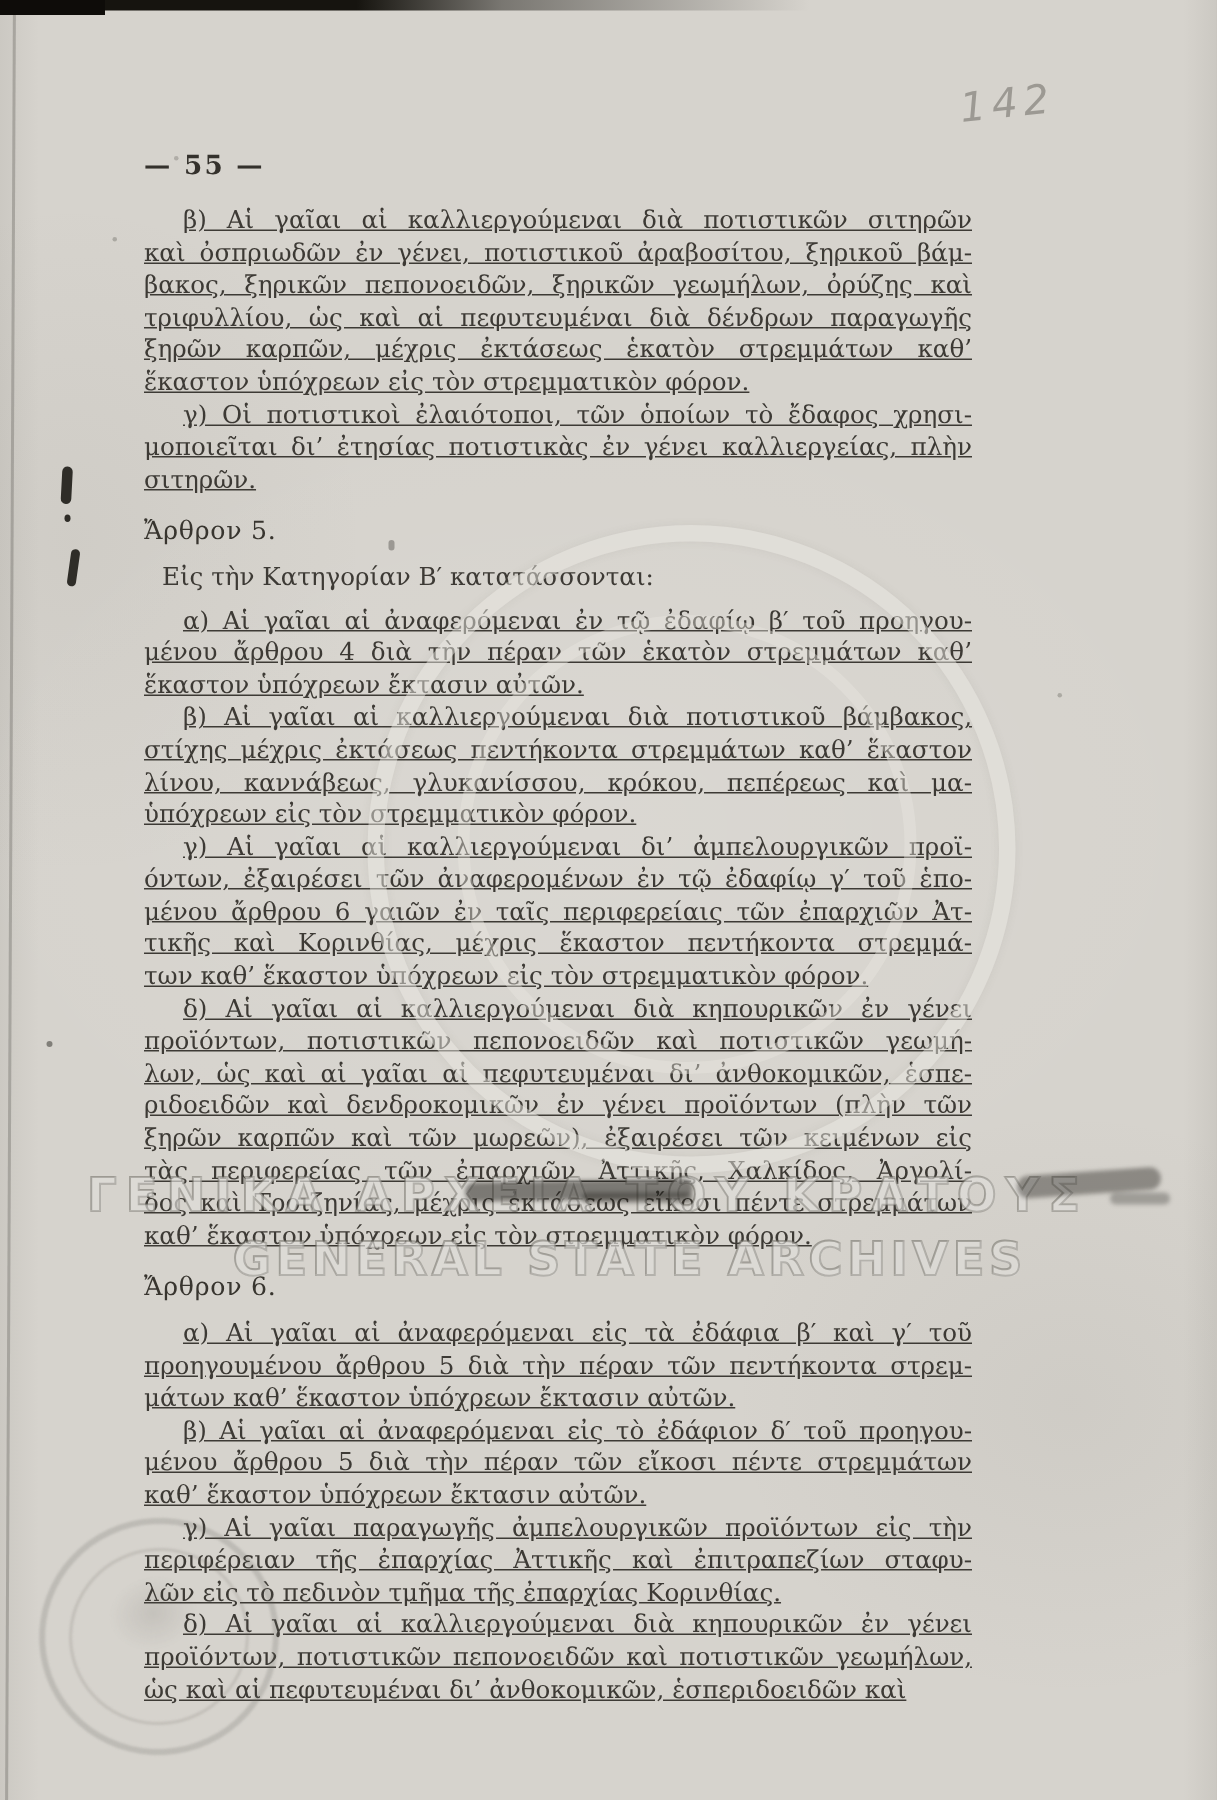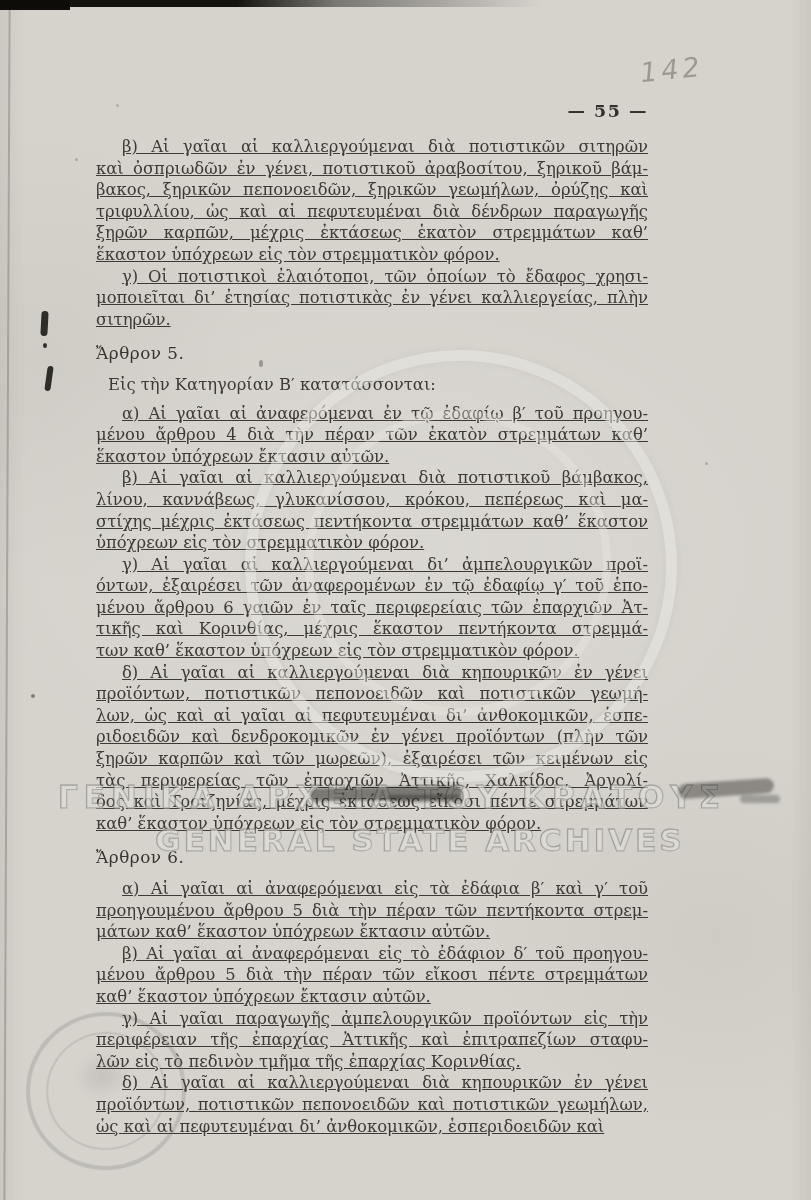--- a/index.html
+++ b/index.html
@@ -31,21 +31,21 @@
     background:linear-gradient(to right,#16140f 0%,#16140f 44%,rgba(45,43,38,0.55) 62%,rgba(45,43,38,0) 100%);
   }
   .top-corner{position:absolute;left:0;top:0;width:70px;height:10px;background:#0e0c09;z-index:4;}
   .fold-line{
     position:absolute;left:6px;top:-8px;width:2px;height:1220px;z-index:1;
     background:rgba(104,102,96,0.38);transform:rotate(0.25deg);
   }
   
   .page-number{
     position:absolute;left:96px;top:101px;width:552px;z-index:2;
-    text-align:right;font-weight:bold;font-size:17.5px;letter-spacing:1.5px;color:#34312c;
+    text-align:left;font-weight:bold;font-size:17.5px;letter-spacing:1.5px;color:#34312c;
   }
   .doc-body{
     position:absolute;left:96px;top:136px;width:552px;z-index:2;
     font-size:16.4px;line-height:21.6px;color:var(--ink);
     text-rendering:optimizeLegibility;
   }
   .para{margin:0;text-decoration:underline;}
   .line{white-space:normal;}
   .line.fill{text-align:justify;text-align-last:justify;}
   .line.first{text-indent:26px;}
@@ -140,22 +140,22 @@
       </div>
       <div class="heading">Ἄρθρον 5.</div>
       <div class="lead">Εἰς τὴν Κατηγορίαν Β′ κατατάσσονται:</div>
       <div class="para">
         <div class="line fill first">α) Αἱ γαῖαι αἱ ἀναφερόμεναι ἐν τῷ ἐδαφίῳ β′ τοῦ προηγου-</div>
         <div class="line fill">μένου ἄρθρου 4 διὰ τὴν πέραν τῶν ἑκατὸν στρεμμάτων καθ’</div>
         <div class="line">ἕκαστον ὑπόχρεων ἔκτασιν αὐτῶν.</div>
       </div>
       <div class="para">
         <div class="line fill first">β) Αἱ γαῖαι αἱ καλλιεργούμεναι διὰ ποτιστικοῦ βάμβακος,</div>
+        <div class="line fill">στίχης μέχρις ἐκτάσεως πεντήκοντα στρεμμάτων καθ’ ἕκαστον</div>
         <div class="line fill">λίνου, καννάβεως, γλυκανίσσου, κρόκου, πεπέρεως καὶ μα-</div>
-        <div class="line fill">στίχης μέχρις ἐκτάσεως πεντήκοντα στρεμμάτων καθ’ ἕκαστον</div>
         <div class="line">ὑπόχρεων εἰς τὸν στρεμματικὸν φόρον.</div>
       </div>
       <div class="para">
         <div class="line fill first">γ) Αἱ γαῖαι αἱ καλλιεργούμεναι δι’ ἀμπελουργικῶν προϊ-</div>
         <div class="line fill">όντων, ἐξαιρέσει τῶν ἀναφερομένων ἐν τῷ ἐδαφίῳ γ′ τοῦ ἑπο-</div>
         <div class="line fill">μένου ἄρθρου 6 γαιῶν ἐν ταῖς περιφερείαις τῶν ἐπαρχιῶν Ἀτ-</div>
         <div class="line fill">τικῆς καὶ Κορινθίας, μέχρις ἕκαστον πεντήκοντα στρεμμά-</div>
         <div class="line">των καθ’ ἕκαστον ὑπόχρεων εἰς τὸν στρεμματικὸν φόρον.</div>
       </div>
       <div class="para">

